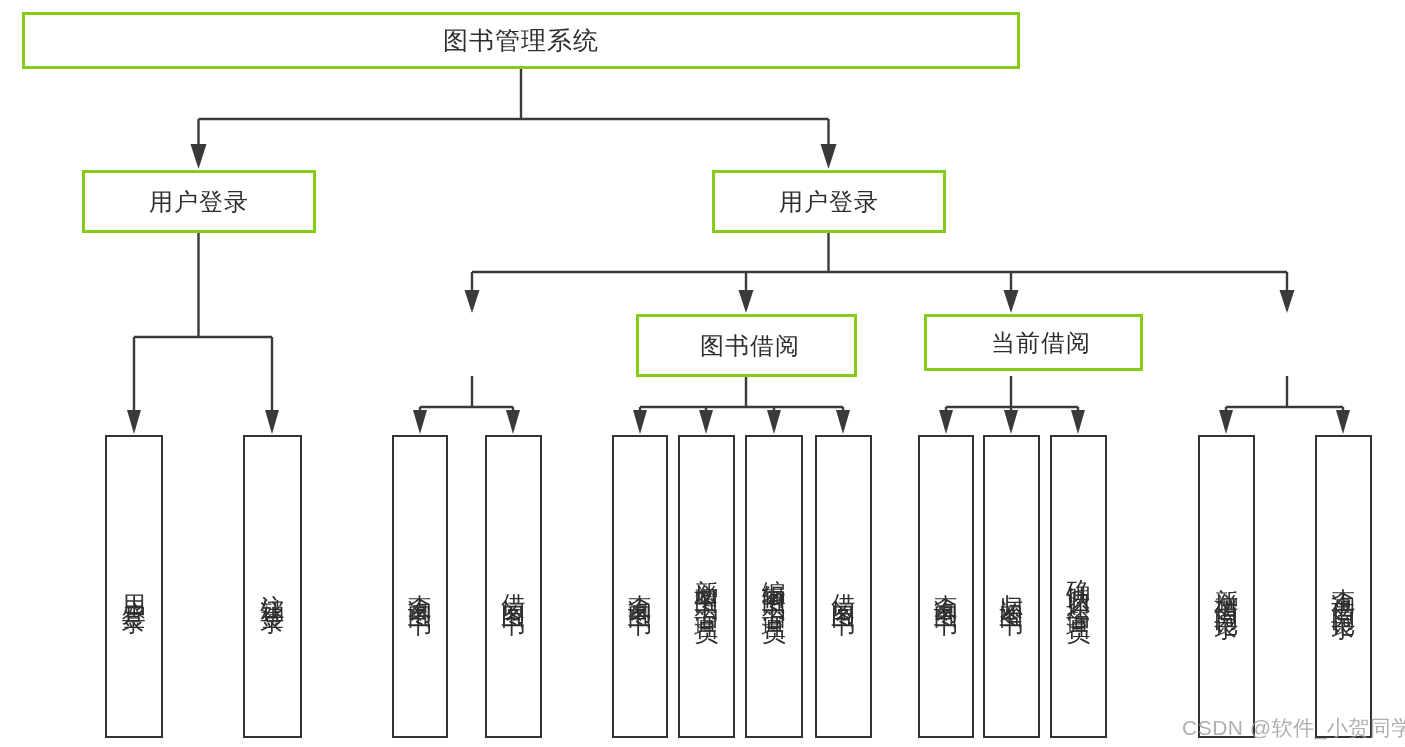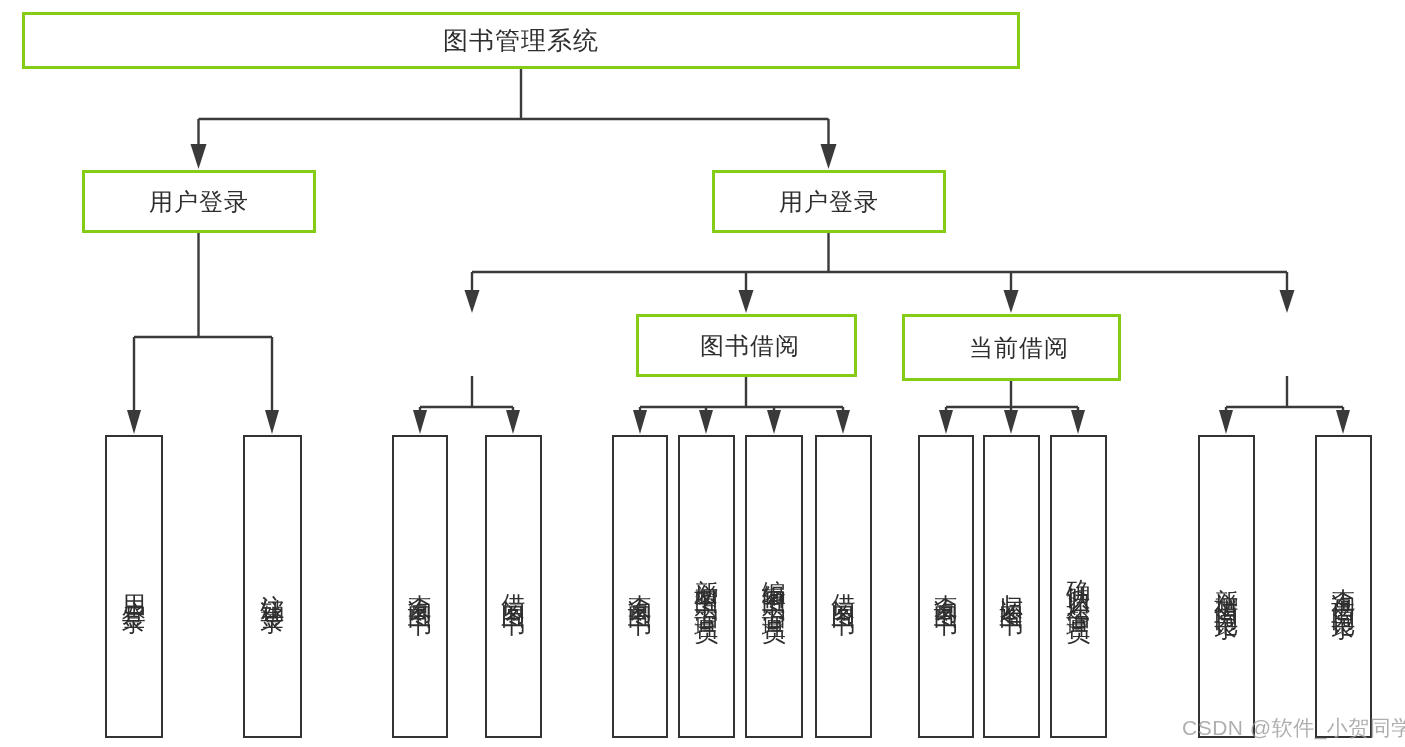--- a/index.html
+++ b/index.html
@@ -113,21 +113,21 @@
   <div class="box" style="left:82px;top:170px;width:234px;height:63px;">
     <span class="lbl">用户登录</span>
   </div>
   <div class="box" style="left:712px;top:170px;width:234px;height:63px;">
     <span class="lbl">用户登录</span>
   </div>
 
   <div class="box" style="left:636px;top:314px;width:221px;height:63px;padding-left:7px;">
     <span class="lbl">图书借阅</span>
   </div>
-  <div class="box" style="left:902px;top:314px;width:219px;height:67px;padding-left:15px;">
+  <div class="box" style="left:924px;top:314px;width:219px;height:57px;padding-left:15px;">
     <span class="lbl">当前借阅</span>
   </div>
 
   <div class="vbox" style="left:105px;top:435px;width:58px;height:303px;">
     <span class="vlbl">用户登录</span>
   </div>
   <div class="vbox" style="left:243px;top:435px;width:59px;height:303px;">
     <span class="vlbl">注销登录</span>
   </div>
 

